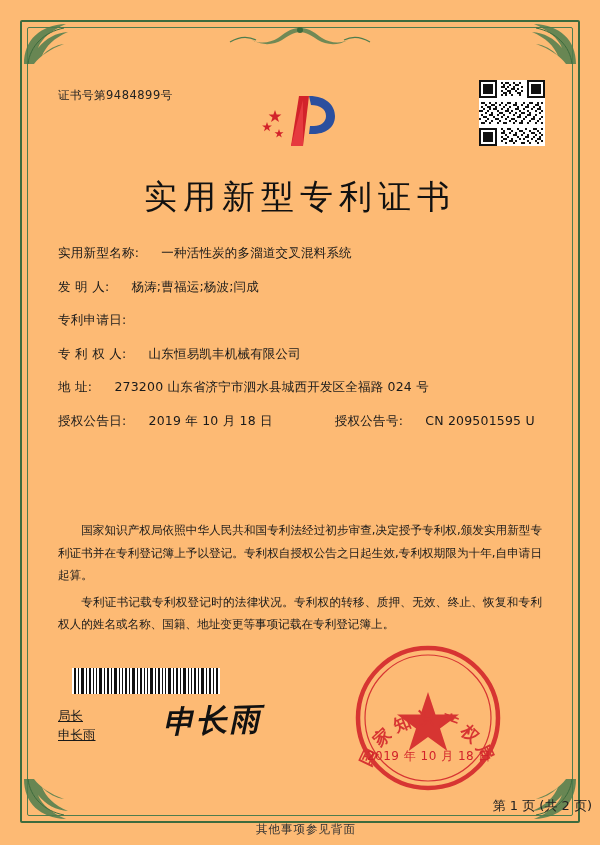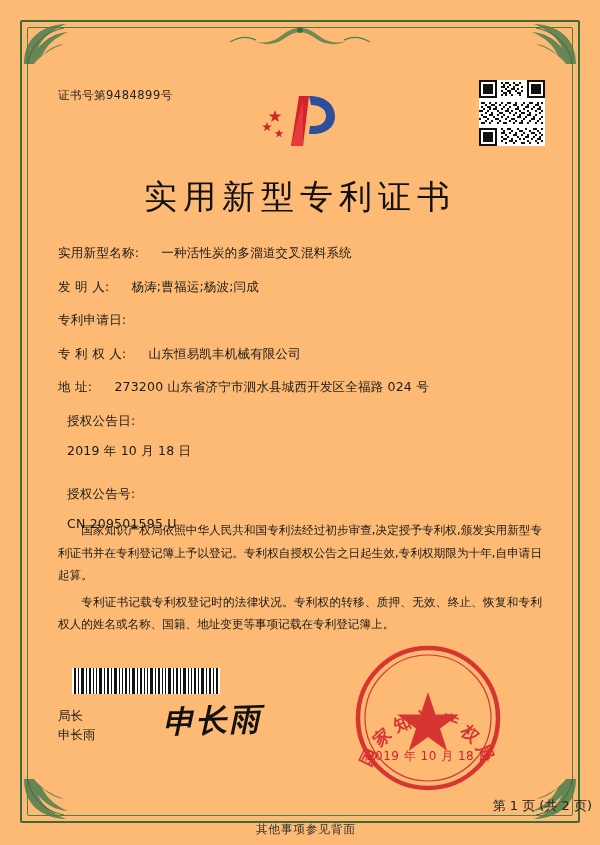--- a/index.html
+++ b/index.html
@@ -105,21 +105,20 @@
   .field .lbl {
     white-space: nowrap;
     letter-spacing: .3px;
   }
   .field .val {
     margin-left: 9px;
     letter-spacing: .2px;
   }
   .field.two-col {
     justify-content: flex-start;
-    flex-direction: column;
   }
   .field .spacer { width: 36px; }
 
   
   .paras {
     position: absolute;
     left: 58px; right: 58px; top: 519px;
     font-size: 11.6px;
     line-height: 1.95;
     color: #1a1a1a;
@@ -133,20 +132,21 @@
     left: 72px; top: 668px;
     width: 148px; height: 26px;
   }
 
   
   .sig-label {
     position: absolute;
     left: 58px; top: 706px;
     font-size: 12.5px;
     line-height: 1.55;
+    text-decoration: underline;
   }
   .sig-script {
     position: absolute;
     left: 163px; top: 700px;
     font-family: "DejaVu Serif", "Liberation Serif", serif;
     font-size: 31px;
     font-weight: bold;
     font-style: italic;
     letter-spacing: 2px;
     color: #111;

